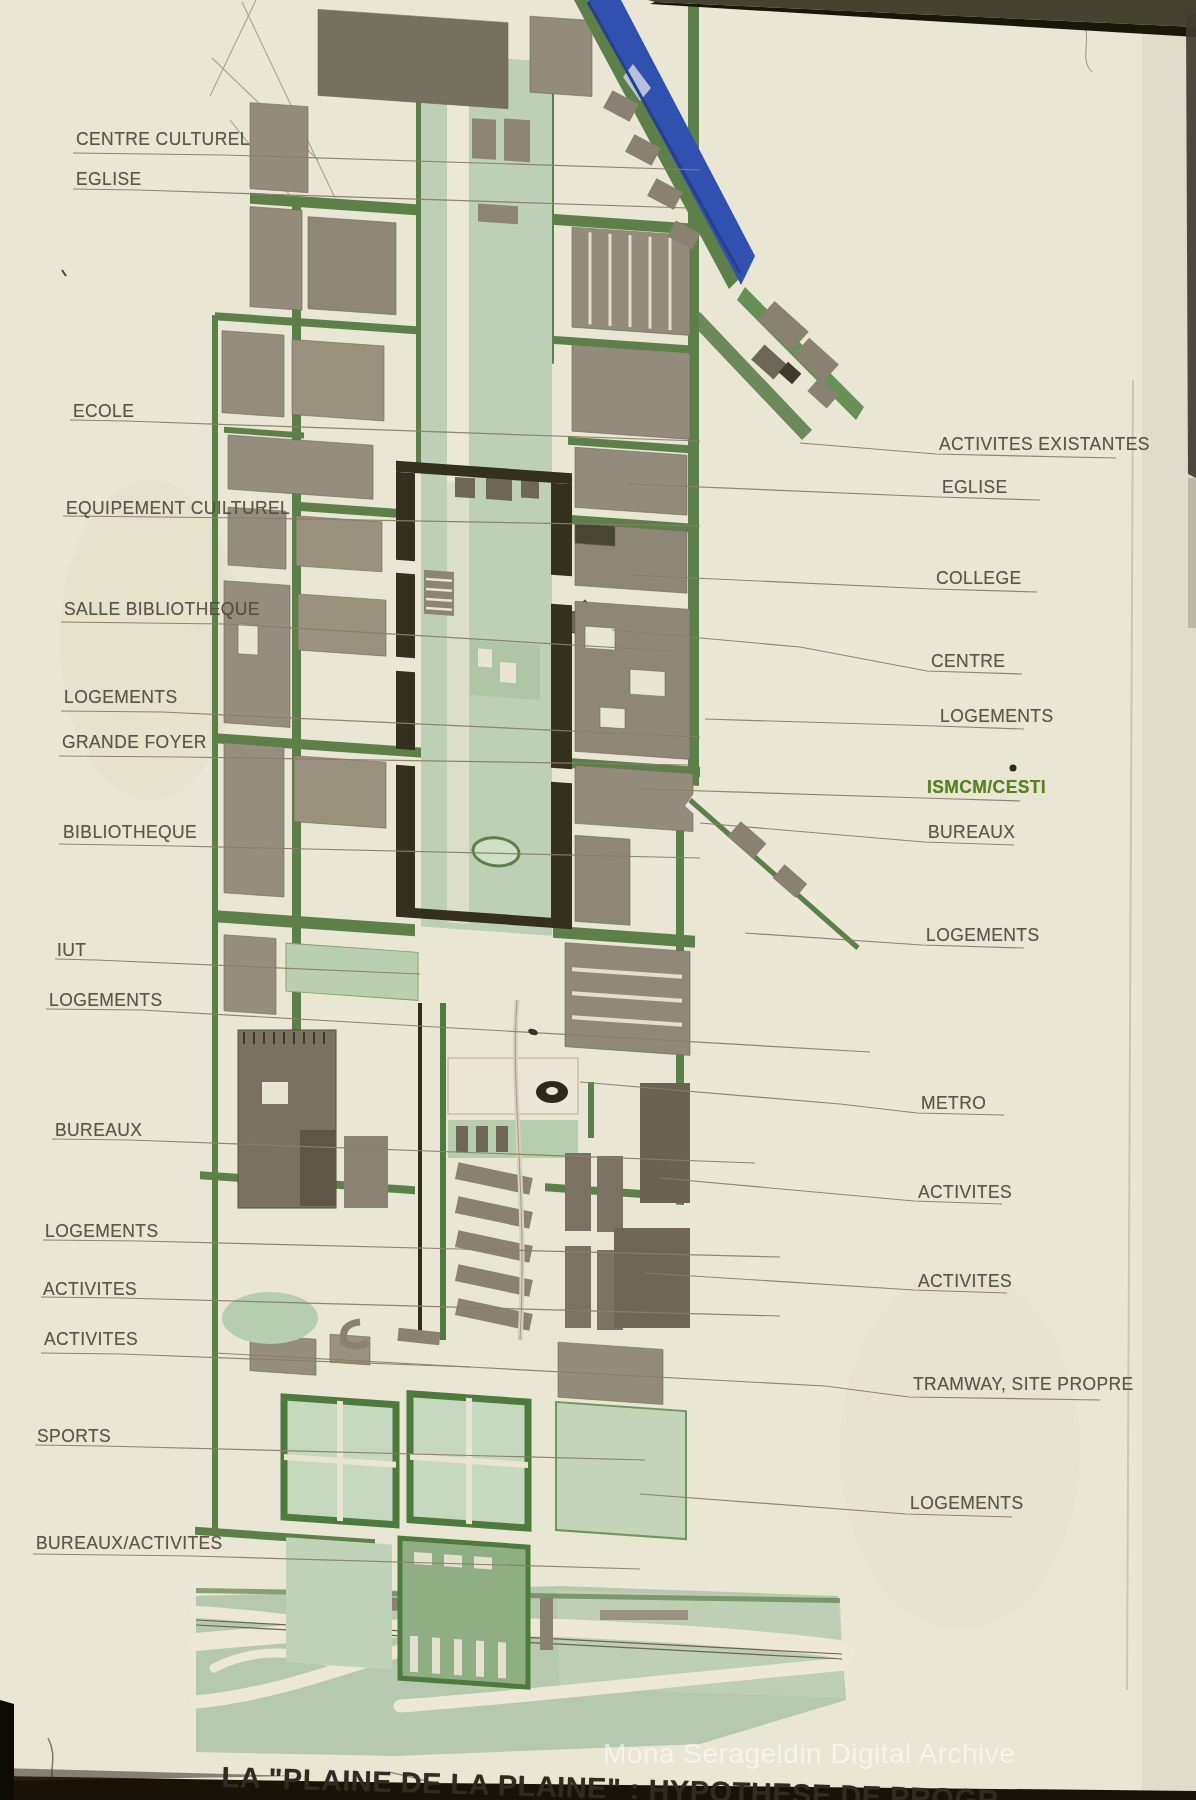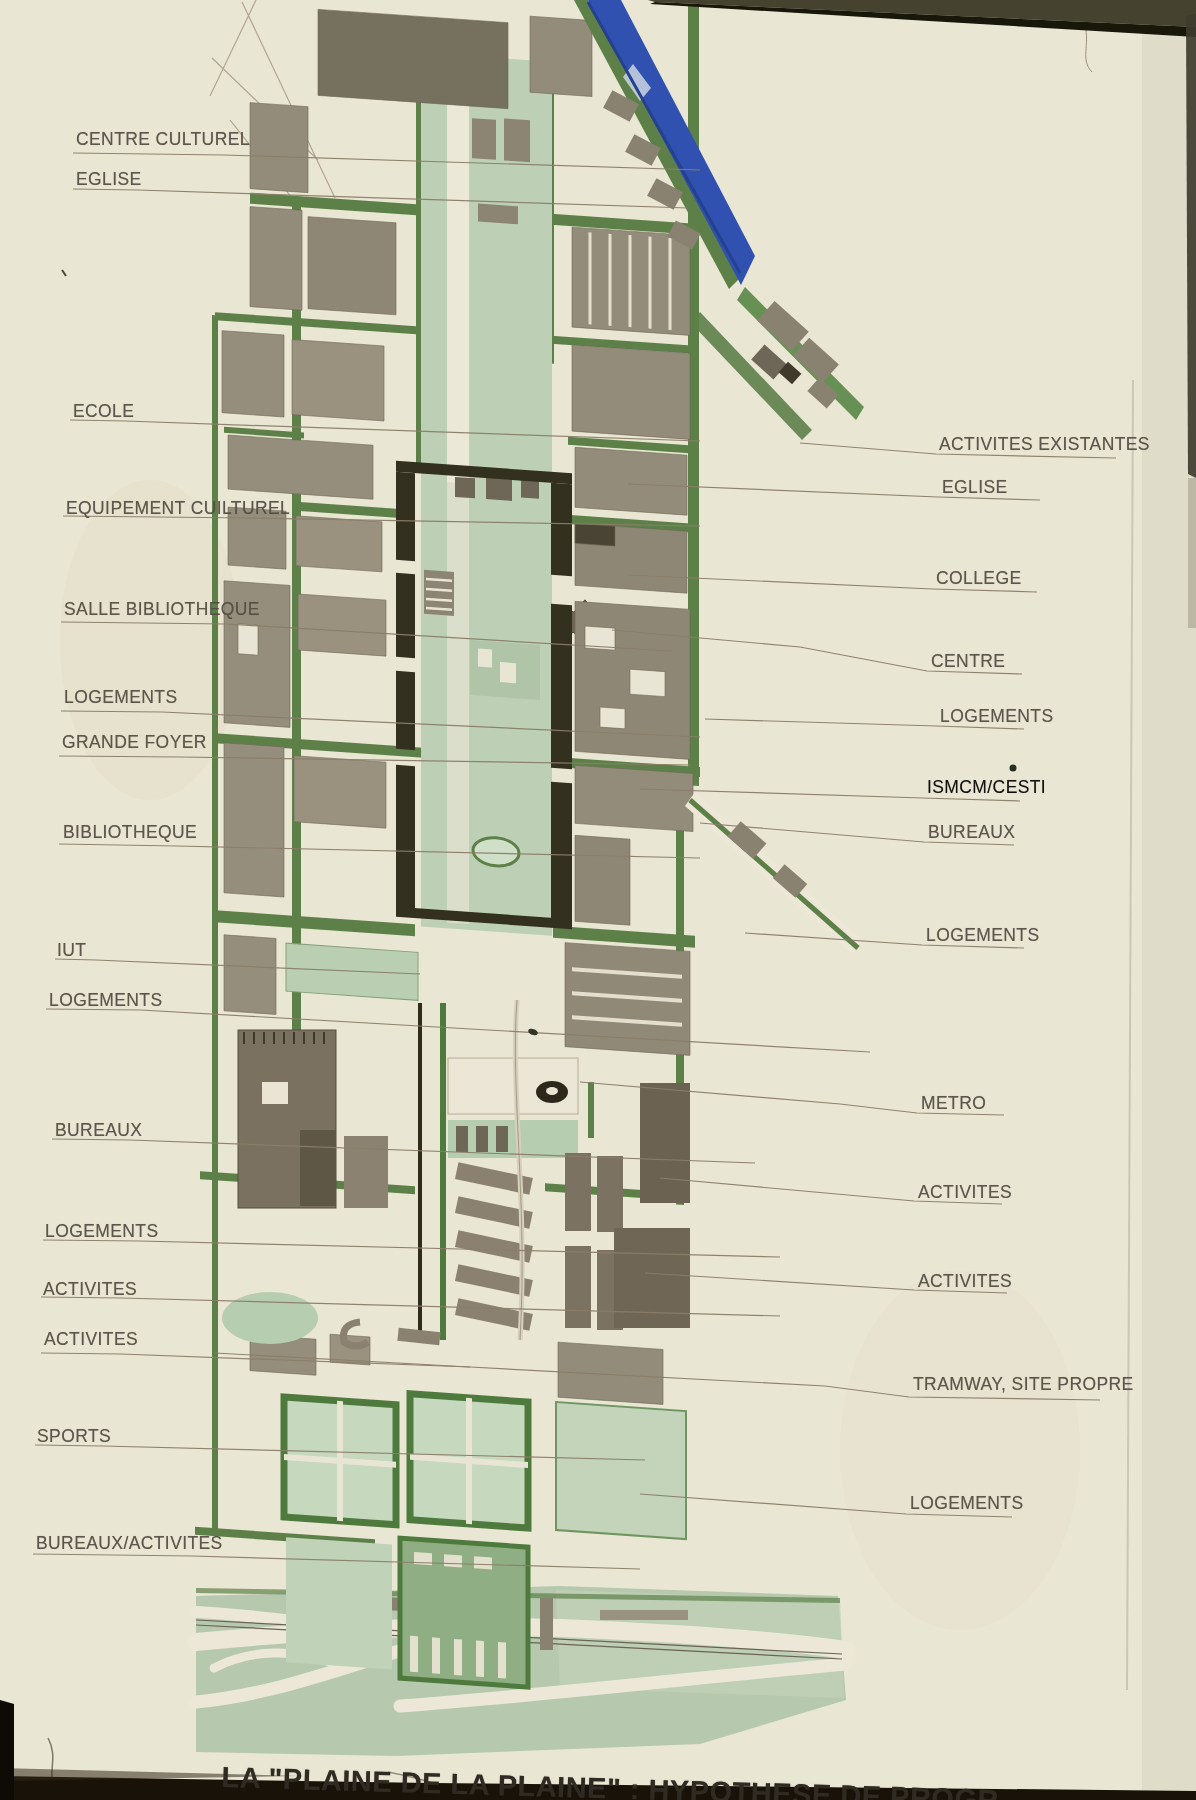--- a/index.html
+++ b/index.html
@@ -7,21 +7,21 @@
     position:relative;width:1196px;height:1800px;overflow:hidden;
     background:#eae6d4;
     font-family:"Liberation Sans",sans-serif;
   }
   .stage svg{position:absolute;left:0;top:0;}
   .map-label{
     position:absolute;font-size:17.5px;letter-spacing:.4px;color:#524c42;
     white-space:nowrap;line-height:1;opacity:.93;
     text-shadow:0 0 .7px rgba(90,80,66,.55);
   }
-  .map-label.bold{font-weight:400;color:#000000;}
+  .map-label.bold{font-weight:700;color:#4d7c0f;}
   .slide-title{
     position:absolute;left:222px;top:1761px;font-size:29px;font-weight:700;
     color:#2f2a22;letter-spacing:.5px;white-space:nowrap;
     transform:rotate(1.7deg);transform-origin:left top;
     text-shadow:0 0 1px rgba(47,42,34,.5);
   }
   .watermark{
     position:absolute;left:603px;top:1738px;font-size:28px;
     color:rgba(255,255,255,.55);letter-spacing:.5px;white-space:nowrap;
   }
@@ -310,15 +310,16 @@
 <div class="map-label" style="left:940px;top:708px">LOGEMENTS</div>
 <div class="map-label bold" style="left:927px;top:779px">ISMCM/CESTI</div>
 <div class="map-label" style="left:928px;top:824px">BUREAUX</div>
 <div class="map-label" style="left:926px;top:927px">LOGEMENTS</div>
 <div class="map-label" style="left:921px;top:1095px">METRO</div>
 <div class="map-label" style="left:918px;top:1184px">ACTIVITES</div>
 <div class="map-label" style="left:918px;top:1273px">ACTIVITES</div>
 <div class="map-label" style="left:913px;top:1376px">TRAMWAY, SITE PROPRE</div>
 <div class="map-label" style="left:910px;top:1495px">LOGEMENTS</div>
 
+<div class="watermark">Mona Serageldin Digital Archive</div>
 <div class="slide-title">LA "PLAINE DE LA PLAINE" : HYPOTHESE DE PROGR</div>
 
 </div>
 
 </body></html>

